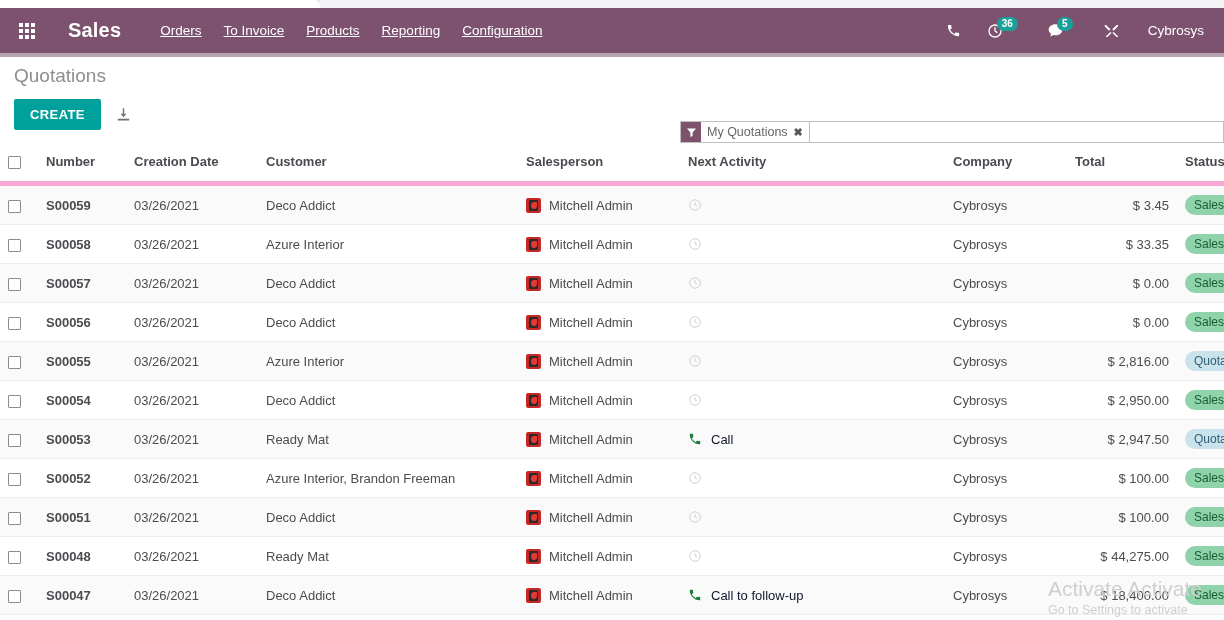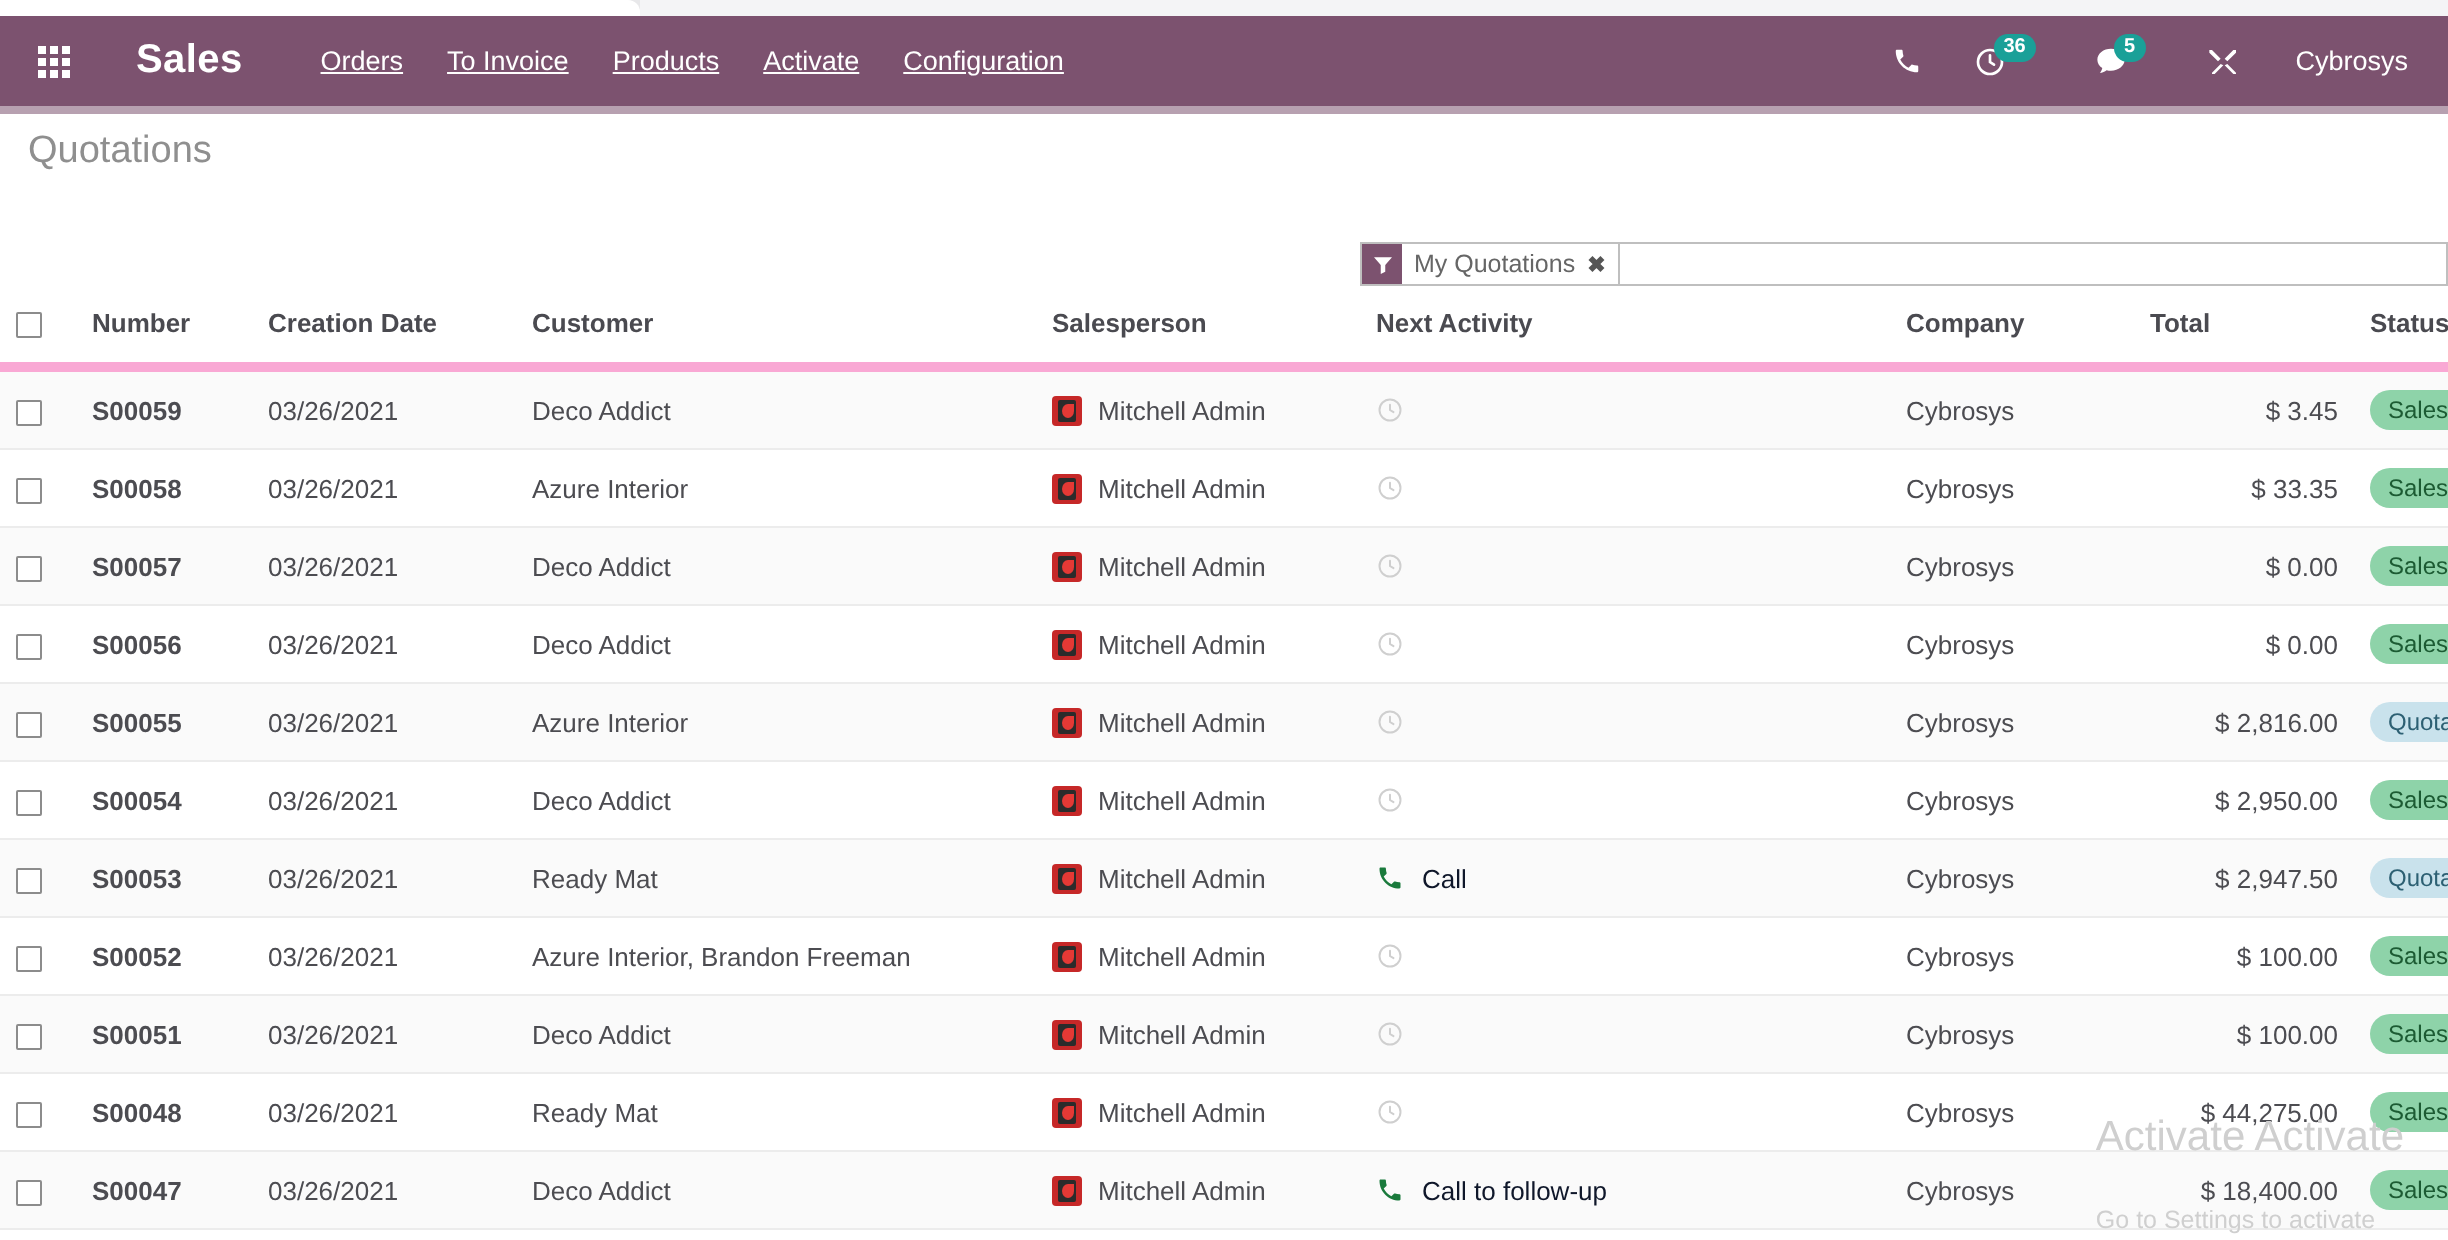--- a/index.html
+++ b/index.html
@@ -129,21 +129,21 @@
   .badge-state {
     display: inline-block; font-size: 12px; padding: 2px 9px; border-radius: 11px;
     white-space: nowrap; line-height: 16px;
   }
   .badge-state.sale { background: #8ed3a9; color: #1c5b33; }
   .badge-state.quote { background: #c9e2ec; color: #2d6073; }
 
   
   .wm { position: absolute; right: 22px; bottom: 2px; text-align: left; pointer-events: none; user-select: none; }
   .wm-l1 { font-size: 21px; color: #cfcfcf; line-height: 26px; white-space: nowrap; }
-  .wm-l2 { font-size: 12.5px; color: #cfcfcf; line-height: 16px; white-space: nowrap; margin-top: 20px; }
+  .wm-l2 { font-size: 12.5px; color: #cfcfcf; line-height: 16px; white-space: nowrap; }
 </style>
 </head>
 <body>
 
 <div class="chrome-strip">
   <div class="chrome-tab"></div>
   <div class="chrome-rest"></div>
 </div>
 
 <div class="navbar">
@@ -161,21 +161,21 @@
         <i></i>
     </span>
   </div>
 
   <div class="brand">Sales</div>
 
   <div class="nav-menu">
     <div class="nav-item">Orders</div>
     <div class="nav-item">To Invoice</div>
     <div class="nav-item">Products</div>
-    <div class="nav-item">Activate</div>
+    <div class="nav-item">Reporting</div>
     <div class="nav-item">Configuration</div>
   </div>
 
   <div class="nav-right">
 
     <div class="sysbtn">
       <svg width="15" height="15" viewBox="0 0 24 24">
         <path fill="#ffffff" d="M6.6 10.8c1.4 2.8 3.8 5.1 6.6 6.6l2.2-2.2c.3-.3.7-.4 1-.2 1.1.4 2.4.6 3.6.6.6 0 1 .4 1 1V20c0 .6-.4 1-1 1C10.6 21 3 13.4 3 4c0-.6.4-1 1-1h3.5c.6 0 1 .4 1 1 0 1.3.2 2.5.6 3.6.1.4 0 .8-.2 1l-2.3 2.2z"></path>
       </svg>
     </div>
@@ -203,20 +203,29 @@
 
     <div class="username">Cybrosys</div>
   </div>
 </div>
 <div class="navbar-shadow"></div>
 
 <div class="cp">
 
   <div class="cp-title">Quotations</div>
 
+  <div class="cp-buttons">
+    <button class="btn-create">CREATE</button>
+    <span class="icon-import">
+      <svg width="17" height="17" viewBox="0 0 24 24">
+        <path fill="#6f6f6f" d="M11 3h2v8h3l-4 5-4-5h3V3z"></path>
+        <rect x="4" y="18" width="16" height="2.5" fill="#6f6f6f"></rect>
+      </svg>
+    </span>
+  </div>
 
   <div class="searchview">
     <div class="facet">
       <div class="facet-ico">
         <svg width="9" height="9" viewBox="0 0 16 16">
             <path fill="#ffffff" d="M0 1h16l-6 7v6l-4 2V8z"></path>
           </svg>
       </div>
       <div class="facet-label">
         <span>My Quotations</span>

